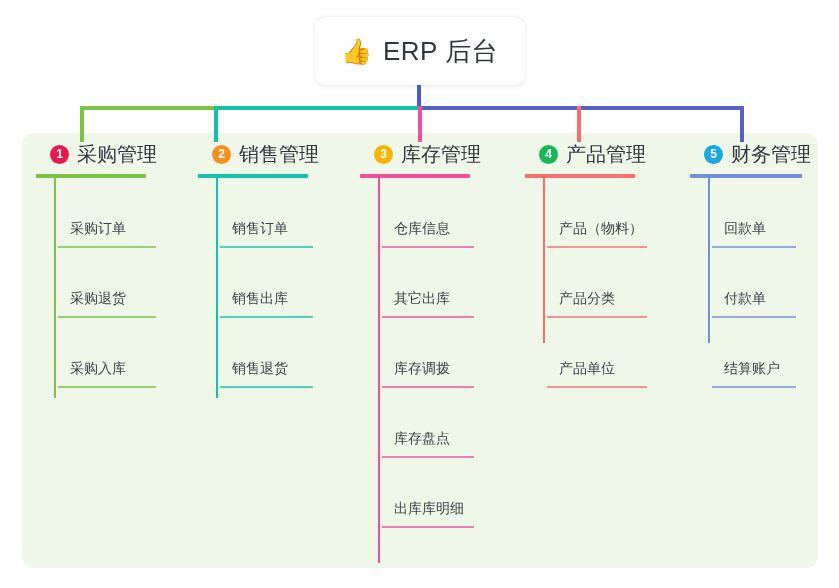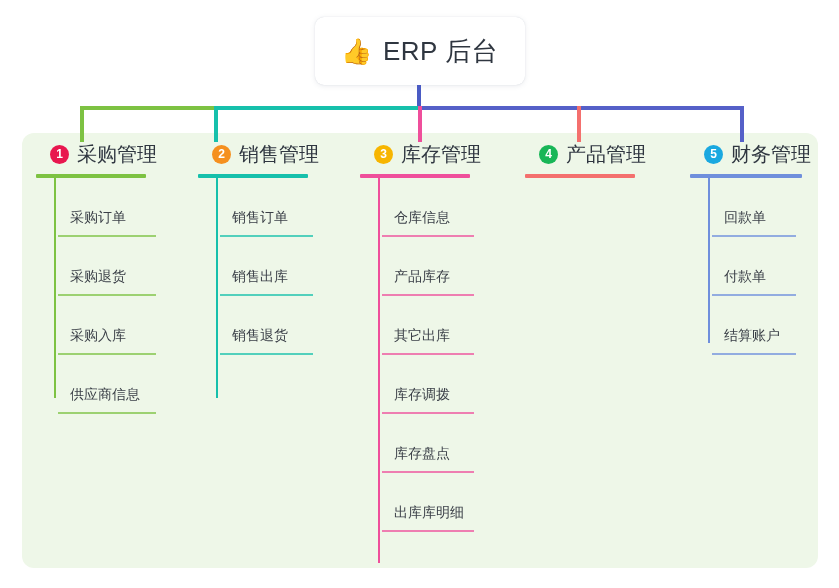--- a/index.html
+++ b/index.html
@@ -106,21 +106,21 @@
     box-sizing: border-box;
   }
   .col-spine {
     position: absolute;
     left: 18px;
     top: 0;
     width: 2px;
   }
   .leaf {
     position: relative;
-    height: 59px;
+    height: 70px;
     box-sizing: border-box;
     text-decoration: underline;
   }
   .leaf-label {
     font-size: 14px;
     color: #3a3f47;
     white-space: nowrap;
     position: absolute;
     left: 12px;
     bottom: 10px;
@@ -170,24 +170,20 @@
           <div class="leaf-rule" style="width: 98px; background: rgb(125, 194, 66); opacity: 0.72;"></div>
         </div>
         <div class="leaf">
           <span class="leaf-label">采购退货</span>
           <div class="leaf-rule" style="width: 98px; background: rgb(125, 194, 66); opacity: 0.72;"></div>
         </div>
         <div class="leaf">
           <span class="leaf-label">采购入库</span>
           <div class="leaf-rule" style="width: 98px; background: rgb(125, 194, 66); opacity: 0.72;"></div>
         </div>
-        <div class="leaf">
-          <span class="leaf-label">供应商信息</span>
-          <div class="leaf-rule" style="width: 98px; background: rgb(125, 194, 66); opacity: 0.72;"></div>
-        </div>
       </div>
     </div>
     <div class="column" style="left: 198px; width: 130px;">
       <div class="col-header">
         <span class="badge" style="background: rgb(245, 144, 31);">2</span>
         <span class="col-title">销售管理</span>
       </div>
       <div class="col-rule" style="width: 110px; background: rgb(22, 192, 171);"></div>
       <div class="col-body">
         <div class="col-spine" style="background: rgb(22, 192, 171); height: 220px;"></div>
@@ -211,24 +207,20 @@
         <span class="col-title">库存管理</span>
       </div>
       <div class="col-rule" style="width: 110px; background: rgb(239, 79, 155);"></div>
       <div class="col-body">
         <div class="col-spine" style="background: rgb(239, 79, 155); height: 385px;"></div>
         <div class="leaf">
           <span class="leaf-label">仓库信息</span>
           <div class="leaf-rule" style="width: 92px; background: rgb(239, 79, 155); opacity: 0.72;"></div>
         </div>
         <div class="leaf">
-          <span class="leaf-label">产品库存</span>
-          <div class="leaf-rule" style="width: 92px; background: rgb(239, 79, 155); opacity: 0.72;"></div>
-        </div>
-        <div class="leaf">
           <span class="leaf-label">其它出库</span>
           <div class="leaf-rule" style="width: 92px; background: rgb(239, 79, 155); opacity: 0.72;"></div>
         </div>
         <div class="leaf">
           <span class="leaf-label">库存调拨</span>
           <div class="leaf-rule" style="width: 92px; background: rgb(239, 79, 155); opacity: 0.72;"></div>
         </div>
         <div class="leaf">
           <span class="leaf-label">库存盘点</span>
           <div class="leaf-rule" style="width: 92px; background: rgb(239, 79, 155); opacity: 0.72;"></div>
@@ -238,20 +230,35 @@
           <div class="leaf-rule" style="width: 92px; background: rgb(239, 79, 155); opacity: 0.72;"></div>
         </div>
       </div>
     </div>
     <div class="column" style="left: 525px; width: 130px;">
       <div class="col-header">
         <span class="badge" style="background: rgb(24, 182, 87);">4</span>
         <span class="col-title">产品管理</span>
       </div>
       <div class="col-rule" style="width: 110px; background: rgb(244, 112, 110);"></div>
+      <div class="col-body">
+        <div class="col-spine" style="background: rgb(244, 112, 110); height: 165px;"></div>
+        <div class="leaf">
+          <span class="leaf-label">产品（物料）</span>
+          <div class="leaf-rule" style="width: 100px; background: rgb(244, 112, 110); opacity: 0.72;"></div>
+        </div>
+        <div class="leaf">
+          <span class="leaf-label">产品分类</span>
+          <div class="leaf-rule" style="width: 100px; background: rgb(244, 112, 110); opacity: 0.72;"></div>
+        </div>
+        <div class="leaf">
+          <span class="leaf-label">产品单位</span>
+          <div class="leaf-rule" style="width: 100px; background: rgb(244, 112, 110); opacity: 0.72;"></div>
+        </div>
+      </div>
     </div>
     <div class="column" style="left: 690px; width: 132px;">
       <div class="col-header">
         <span class="badge" style="background: rgb(26, 168, 224);">5</span>
         <span class="col-title">财务管理</span>
       </div>
       <div class="col-rule" style="width: 112px; background: rgb(111, 143, 220);"></div>
       <div class="col-body">
         <div class="col-spine" style="background: rgb(111, 143, 220); height: 165px;"></div>
         <div class="leaf">

